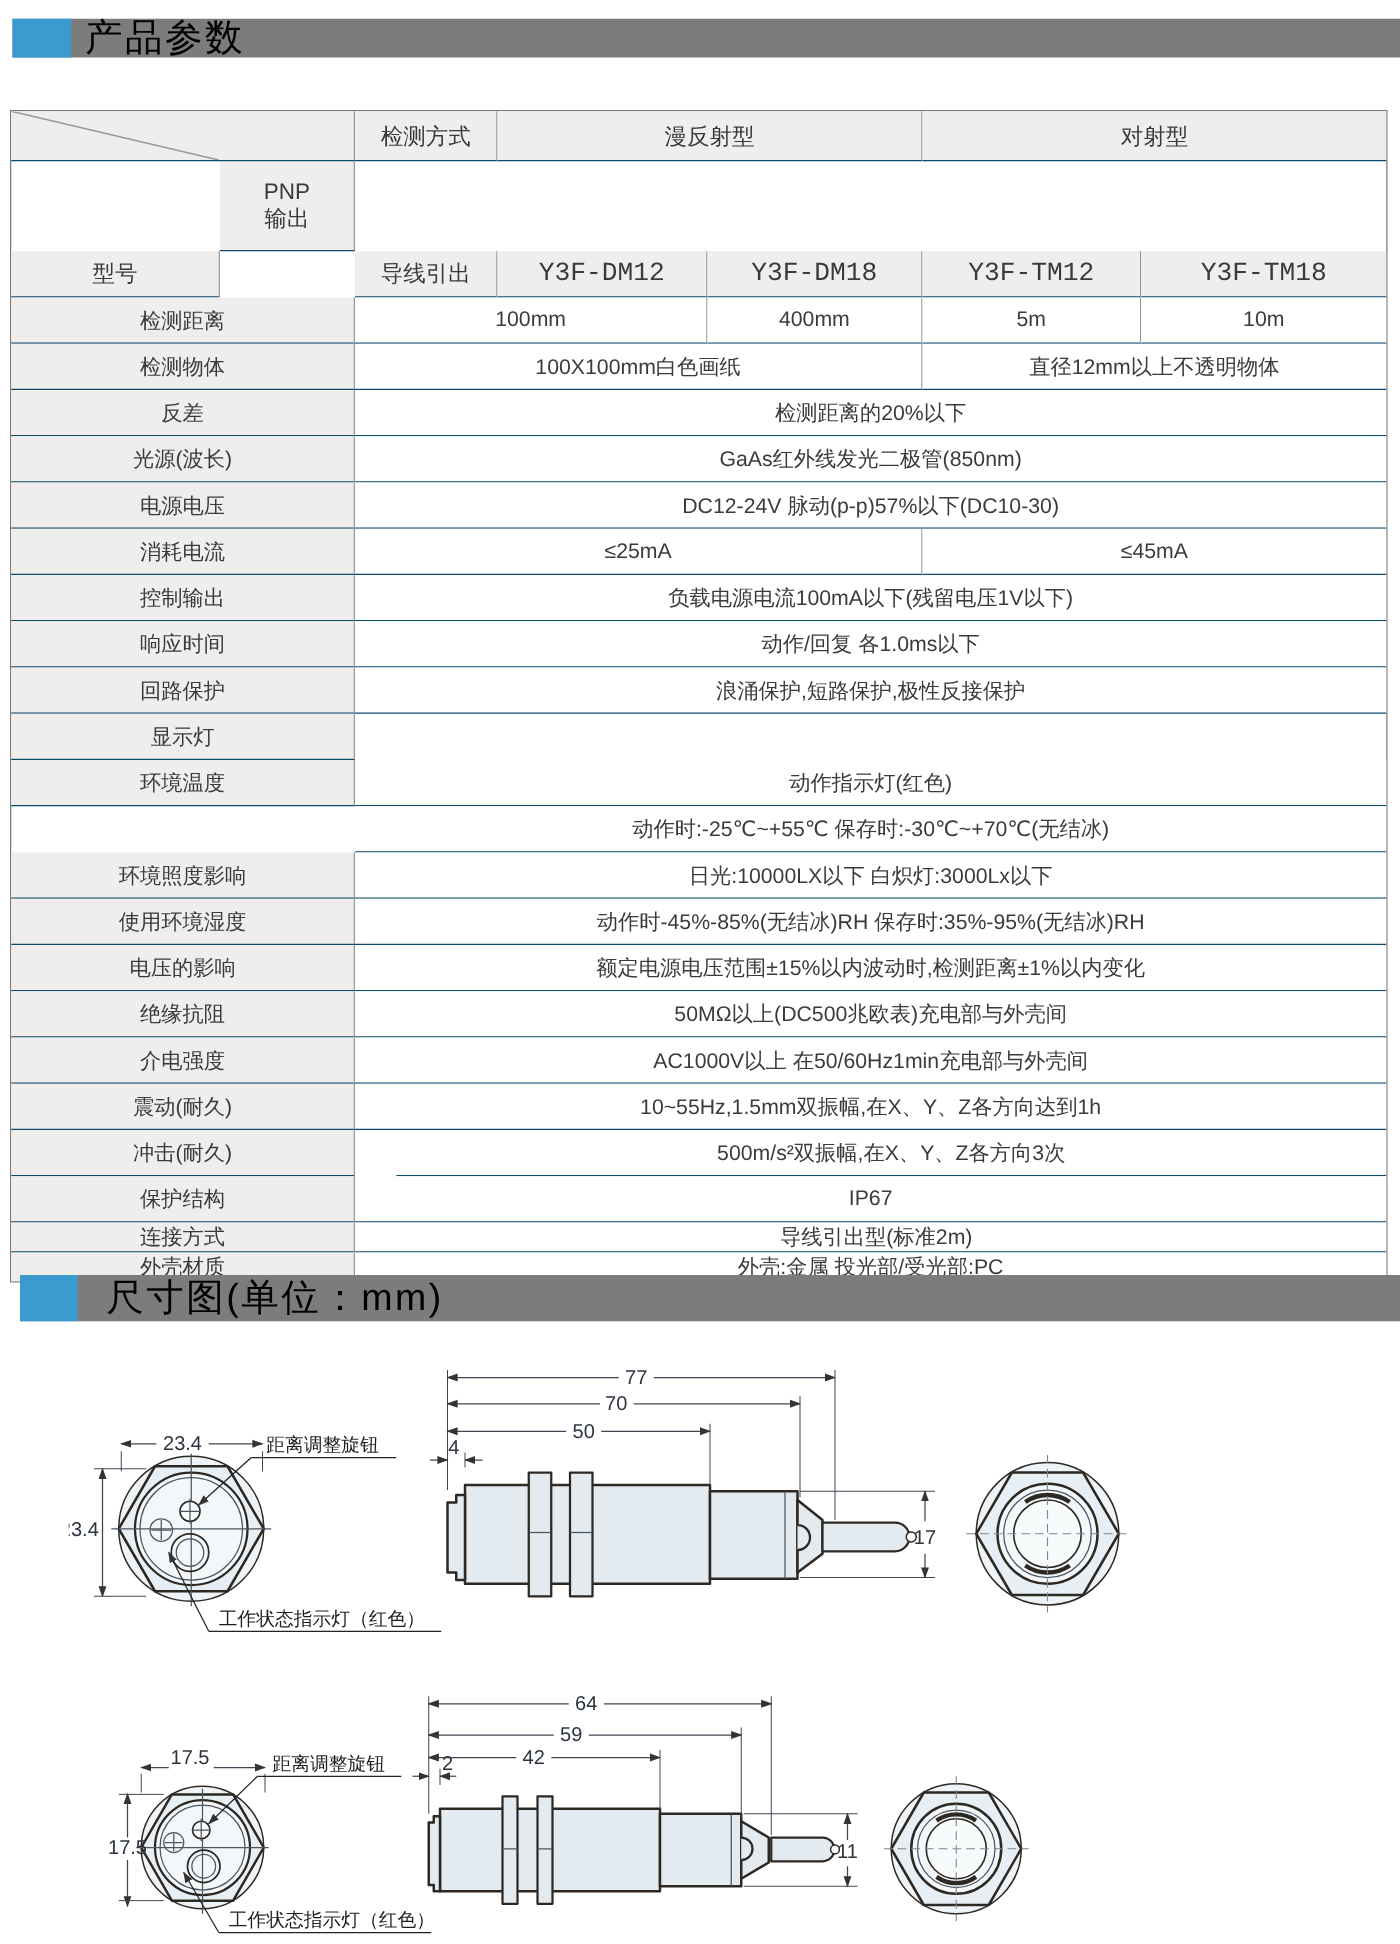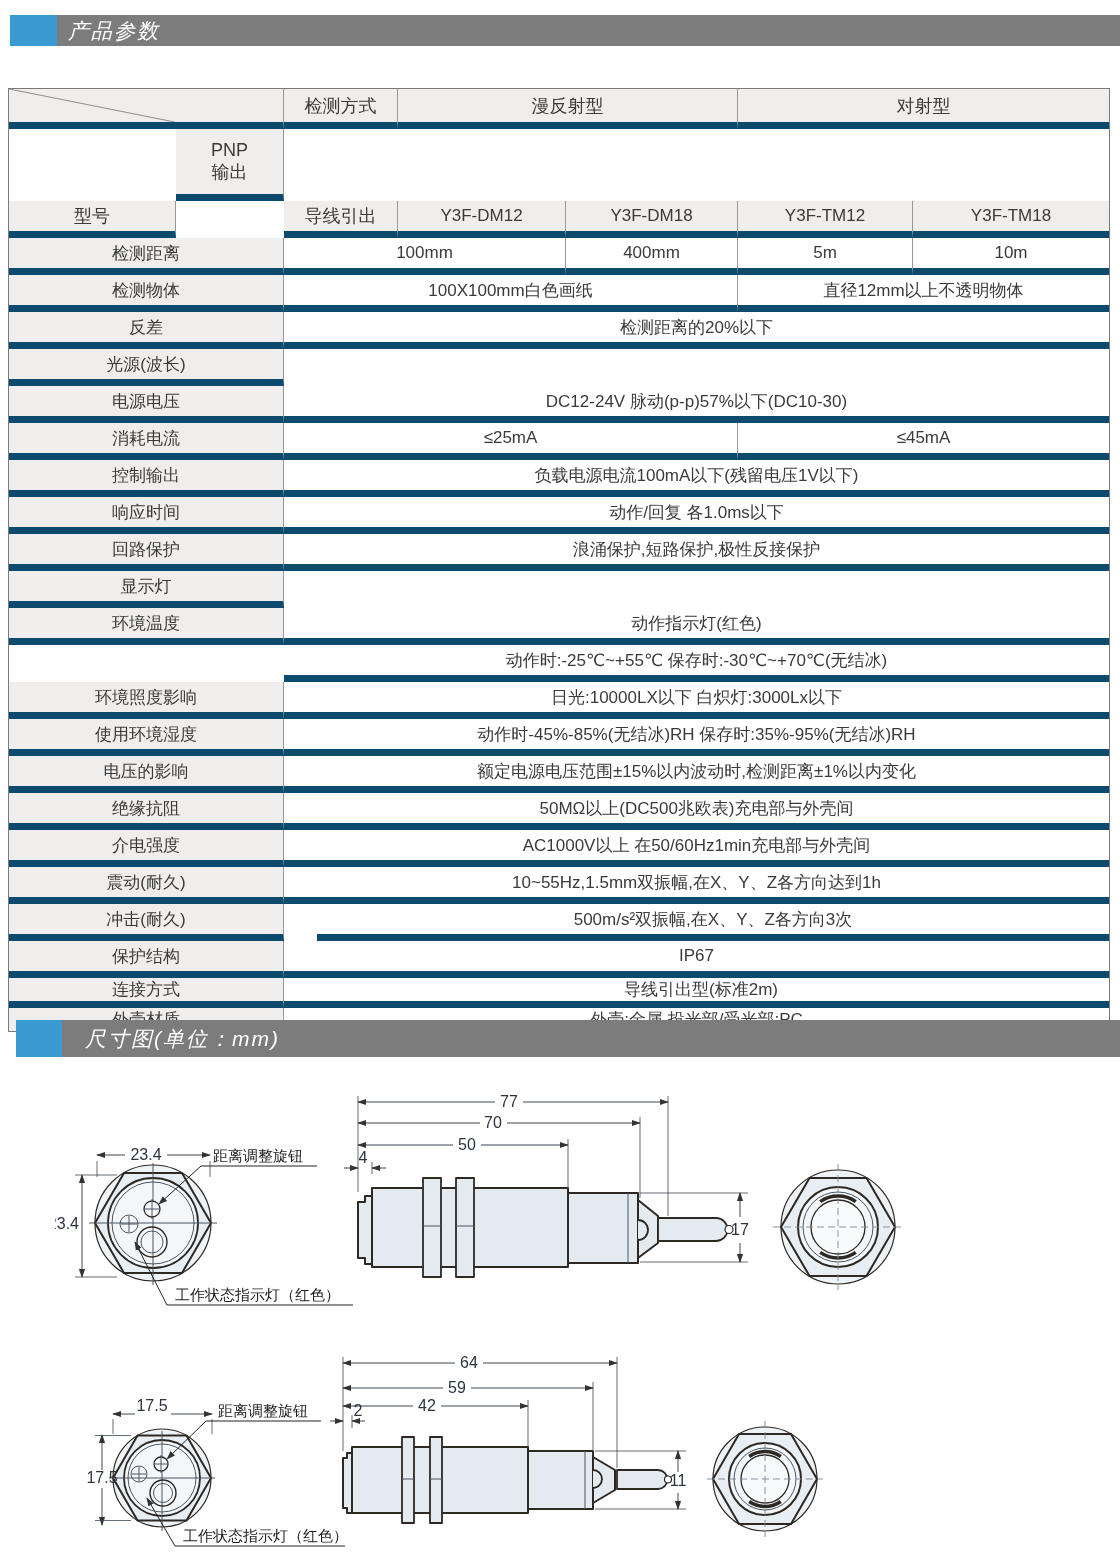--- a/index.html
+++ b/index.html
@@ -1,37 +1,37 @@
 <!DOCTYPE html>
 <html><head>
 <meta charset="utf-8">
 <style>
   html,body{margin:0;padding:0;}
   body{width:1120px;height:1555px;position:relative;background:#fff;overflow:hidden;
        font-family:"Liberation Sans","DejaVu Sans",sans-serif;}
   .section-bar{position:absolute;background:#7c7c7c;display:flex;align-items:center;}
   .section-bar .accent{position:absolute;left:0;top:0;width:47px;height:100%;background:#3a9bd1;}
-  .section-bar .bar-title{color:#ffffff;font-size:21px;letter-spacing:2px;font-style:italic;}
+  .section-bar .bar-title{color:#000000;font-size:30px;letter-spacing:2px;}
   #bar1{left:10px;top:15px;width:1110px;height:31px;}
   #bar1 .bar-title{padding-left:58px;}
   #bar2{left:16px;top:1020px;width:1104px;height:37px;}
   #bar2 .accent{width:46px;}
   #bar2 .bar-title{padding-left:69px;}
 
   .spec-table{position:absolute;left:8px;top:88px;width:1100px;
     display:grid;
     grid-template-columns:167px 108px 114px 168px 172px 175px 196px;
     grid-template-rows:40px 72px repeat(21,37px);
     border:1px solid #7a7a7a;background:#fff;}
-  .cell{border-right:1px solid #989898;border-bottom:7px solid #0c4a6e;
+  .cell{border-right:1px solid #989898;border-bottom:1px solid #0c4a6e;
     display:flex;align-items:center;justify-content:center;text-align:center;
     font-size:17px;color:#3a3a3a;background:#fff;box-sizing:border-box;
     padding:0 3px;white-space:nowrap;overflow:hidden;}
   .hd{background:#f0eeec;font-size:18px;}
-  .model{font-size:17px;}
+  .model{font-size:21px;font-family:Liberation Mono, monospace;}
   .label-cell{background:#f0eeec;}
   .no-r{border-right:none;}
   .no-b{border-bottom:none;}
   .diag-cell{position:relative;}
   .diag-cell svg{position:absolute;left:0;top:0;width:100%;height:100%;}
   .output-cell{flex-direction:column;line-height:1.18;}
 
   .drawing-area{position:absolute;left:55px;top:1085px;width:1065px;height:470px;}
   .body{fill:#e3ebf1;stroke:#2e2822;stroke-width:2;stroke-linejoin:round;}
   .body2{fill:#e3ebf1;stroke:#2e2822;stroke-width:1.8;stroke-linejoin:round;}
@@ -81,20 +81,21 @@
     <div class="cell" style="grid-column: 3 / 5;">100mm</div>
     <div class="cell" style="grid-column: 5 / 6;">400mm</div>
     <div class="cell" style="grid-column: 6 / 7;">5m</div>
     <div class="cell no-r" style="grid-column: 7 / 8;">10m</div>
     <div class="cell label-cell" style="grid-column: 1 / 3;">检测物体</div>
     <div class="cell" style="grid-column: 3 / 6;">100X100mm白色画纸</div>
     <div class="cell no-r" style="grid-column: 6 / 8;">直径12mm以上不透明物体</div>
     <div class="cell label-cell" style="grid-column: 1 / 3;">反差</div>
     <div class="cell no-r" style="grid-column: 3 / 8;">检测距离的20%以下</div>
     <div class="cell label-cell" style="grid-column: 1 / 3;">光源(波长)</div>
+    <div class="cell no-r" style="grid-column: 3 / 8;">GaAs红外线发光二极管(850nm)</div>
     <div class="cell label-cell" style="grid-column: 1 / 3;">电源电压</div>
     <div class="cell no-r" style="grid-column: 3 / 8;">DC12-24V 脉动(p-p)57%以下(DC10-30)</div>
     <div class="cell label-cell" style="grid-column: 1 / 3;">消耗电流</div>
     <div class="cell" style="grid-column: 3 / 6;">≤25mA</div>
     <div class="cell no-r" style="grid-column: 6 / 8;">≤45mA</div>
     <div class="cell label-cell" style="grid-column: 1 / 3;">控制输出</div>
     <div class="cell no-r" style="grid-column: 3 / 8;">负载电源电流100mA以下(残留电压1V以下)</div>
     <div class="cell label-cell" style="grid-column: 1 / 3;">响应时间</div>
     <div class="cell no-r" style="grid-column: 3 / 8;">动作/回复 各1.0ms以下</div>
     <div class="cell label-cell" style="grid-column: 1 / 3;">回路保护</div>

